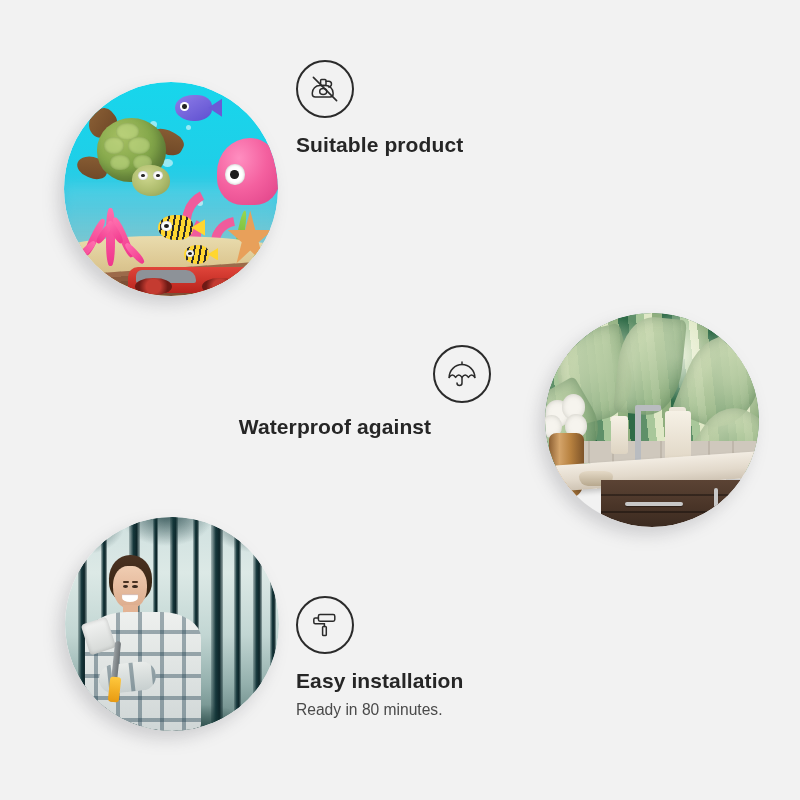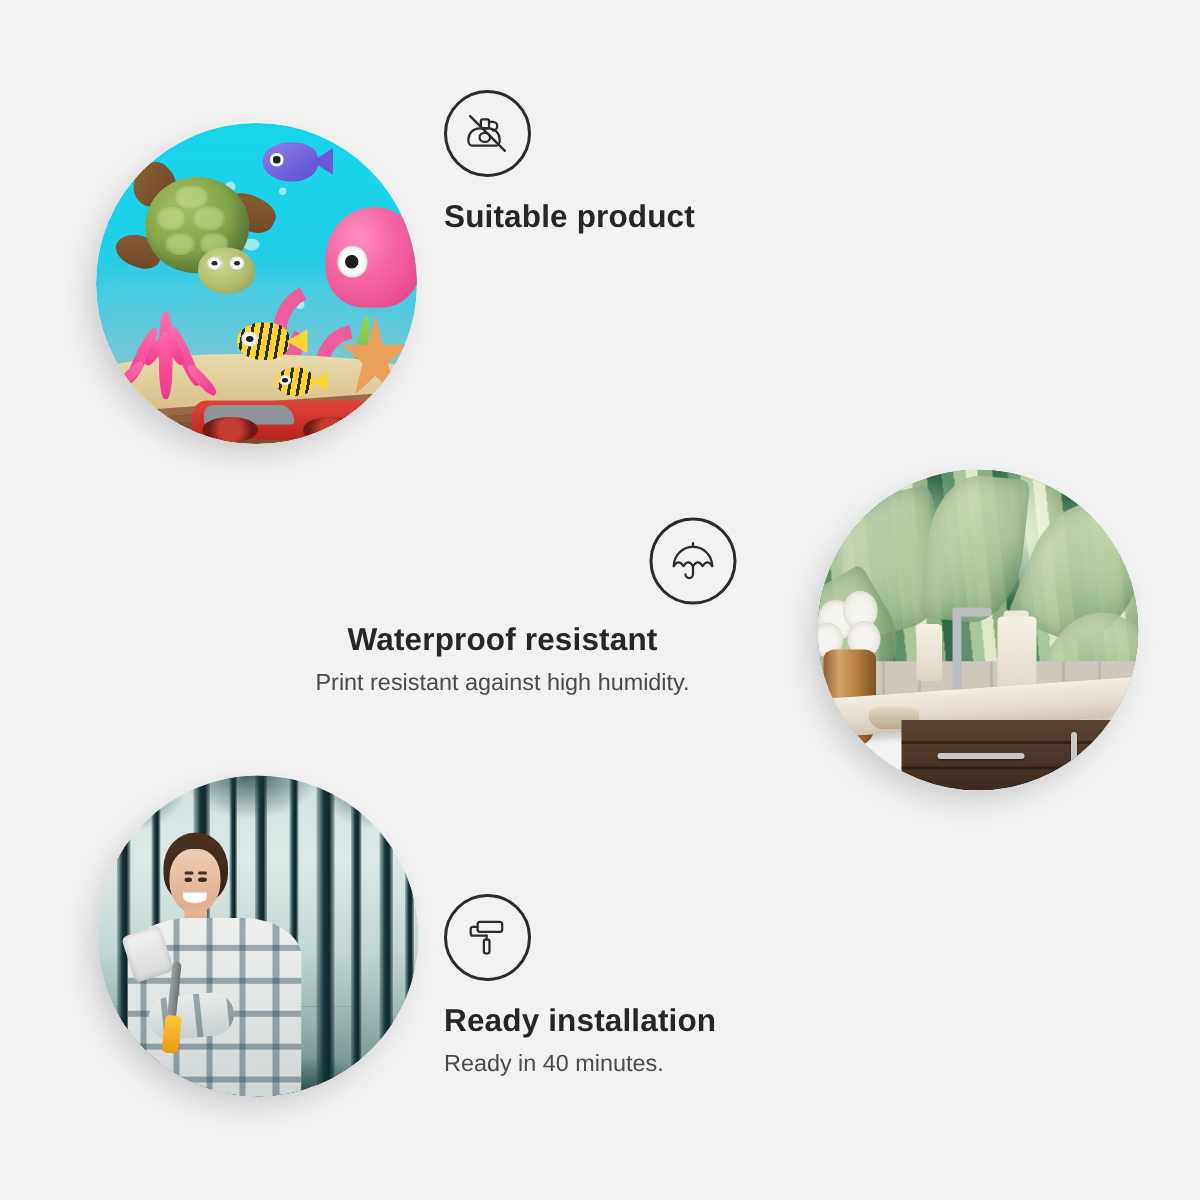--- a/index.html
+++ b/index.html
@@ -415,22 +415,21 @@
         <svg width="34" height="34" viewBox="0 0 34 34" aria-hidden="true">
           <g fill="none" stroke="#2b2b2b" stroke-width="1.5" stroke-linecap="round" stroke-linejoin="round">
             <path d="M4.2 20.4 a12.8 12.8 0 0 1 25.6 0"></path>
             <path d="M4.2 20.4 c2.1 -3.3 4.3 -3.3 6.4 0 c2.1 -3.3 4.3 -3.3 6.4 0 c2.1 -3.3 4.3 -3.3 6.4 0 c2.1 -3.3 4.3 -3.3 6.4 0"></path>
             <path d="M17 7.6 v-2.6"></path>
             <path d="M17 20.6 v5.3 a2.5 2.5 0 0 1 -2.5 2.5 a2.5 2.5 0 0 1 -2.5 -2.5"></path>
           </g>
         </svg>
       </div>
     </div>
-    <p class="f-title">Waterproof resistant</p>
-    <p class="f-desc">Print resistant against high humidity.</p>
+    <p class="f-title">Waterproof against</p>
   </div>
 
   <div class="photo-circle" id="photo-bath">
     <div class="inner">
       <div class="bath-wall"></div>
       <div class="bath-leaf" style="left:6%;top:8%;width:34%;height:42%;transform:rotate(-14deg);"></div>
       <div class="bath-leaf" style="left:34%;top:2%;width:30%;height:46%;transform:rotate(6deg);"></div>
       <div class="bath-leaf" style="left:66%;top:10%;width:34%;height:44%;transform:rotate(22deg);"></div>
       <div class="bath-leaf" style="left:-4%;top:34%;width:28%;height:34%;transform:rotate(-30deg);"></div>
       <div class="bath-leaf" style="left:72%;top:44%;width:30%;height:34%;transform:rotate(34deg);"></div>
@@ -504,17 +503,17 @@
     <div class="icon-circle">
       <svg width="34" height="34" viewBox="0 0 34 34" aria-hidden="true">
         <g fill="none" stroke="#2b2b2b" stroke-width="1.5" stroke-linecap="round" stroke-linejoin="round">
           <rect x="10.4" y="6.6" width="16.4" height="6.6" rx="1.6"></rect>
           <path d="M10.4 9.9 h-3.1 a1.5 1.5 0 0 0 -1.5 1.5 v2.9 a1.5 1.5 0 0 0 1.5 1.5 h9.1"></path>
           <path d="M16.4 15.8 v2.6"></path>
           <rect x="14.6" y="18.4" width="3.7" height="9.2" rx="0.9"></rect>
         </g>
       </svg>
     </div>
-    <p class="f-title">Ready installation</p>
-    <p class="f-desc">Ready in 40 minutes.</p>
+    <p class="f-title">Easy installation</p>
+    <p class="f-desc">Ready in 80 minutes.</p>
   </div>
 
 </div>
 
 </body></html>

